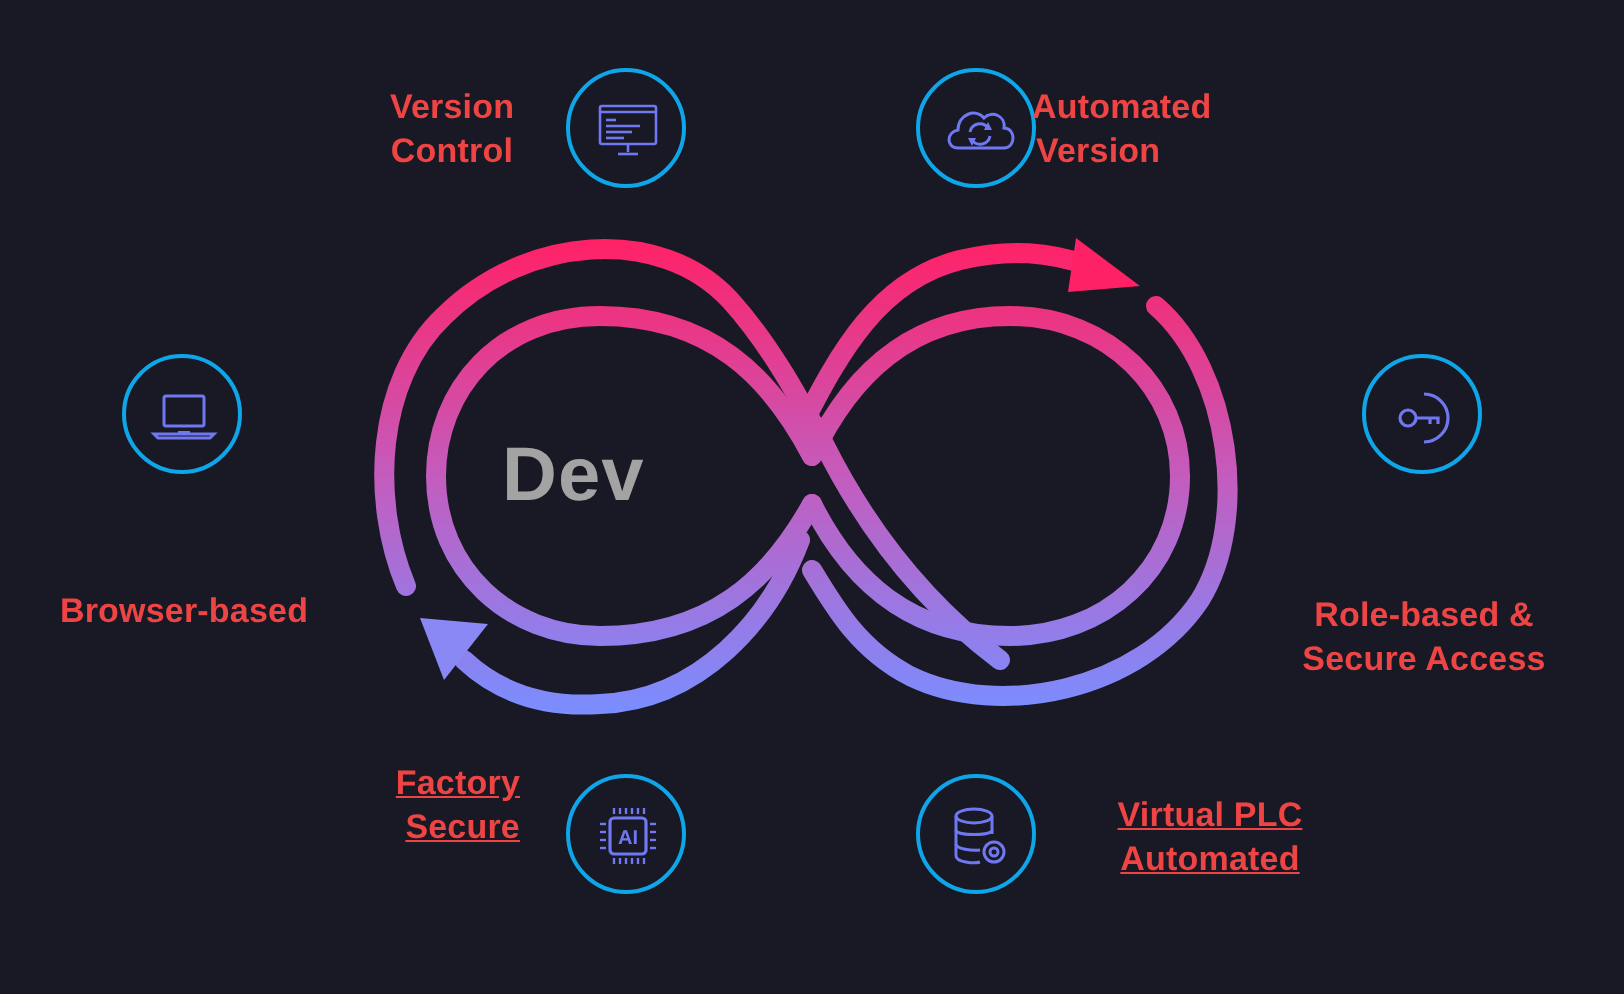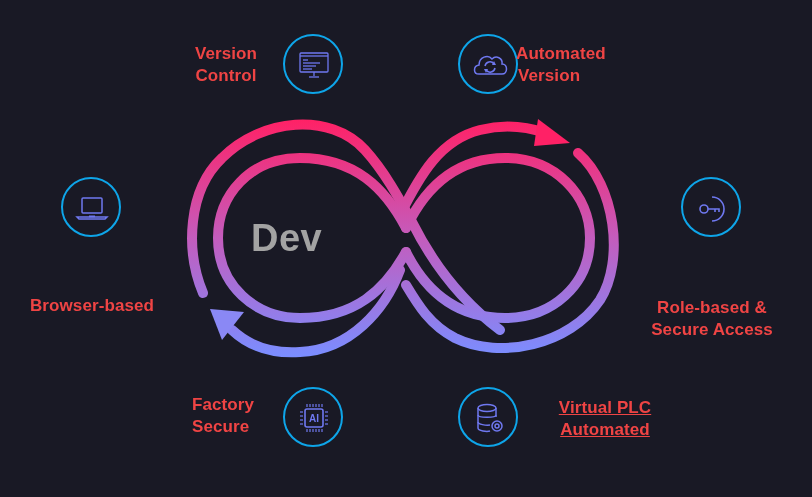--- a/index.html
+++ b/index.html
@@ -128,21 +128,21 @@
         <circle cx="21" cy="30" r="4"></circle>
         <path d="M 25 30 L 36 30 L 36 33 M 32 30 L 32 33"></path>
       </g>
     </svg>
   </div>
   <div class="label" style="left:644px; top:259px; width:136px; text-align:center;margin-top:38px;">
     <span>Role-based &amp;</span>
     <span>Secure Access</span>
   </div>
 
-  <div class="label" style="left:192px; top:394px; width:68px; text-align:left;">
+  <div class="label" style="left:192px; top:381px; width:68px; text-align:right;text-decoration:underline;">
     <span>Factory</span>
     <span>Secure</span>
   </div>
   <div class="icon-circle" style="left:283px; top:387px;">
     <svg width="60" height="60" viewBox="0 0 60 60">
       <rect x="20" y="20" width="18" height="18" rx="2" fill="none" stroke="#6f78f0" stroke-width="1.6"></rect>
       <text x="29" y="33" text-anchor="middle" font-family="Liberation Sans, sans-serif" font-weight="700" font-size="10" fill="#6f78f0">AI</text>
       <g stroke="#6f78f0" stroke-width="1.2">
         <line x1="22" y1="15" x2="22" y2="18"></line>
           <line x1="25" y1="15" x2="25" y2="18"></line>

